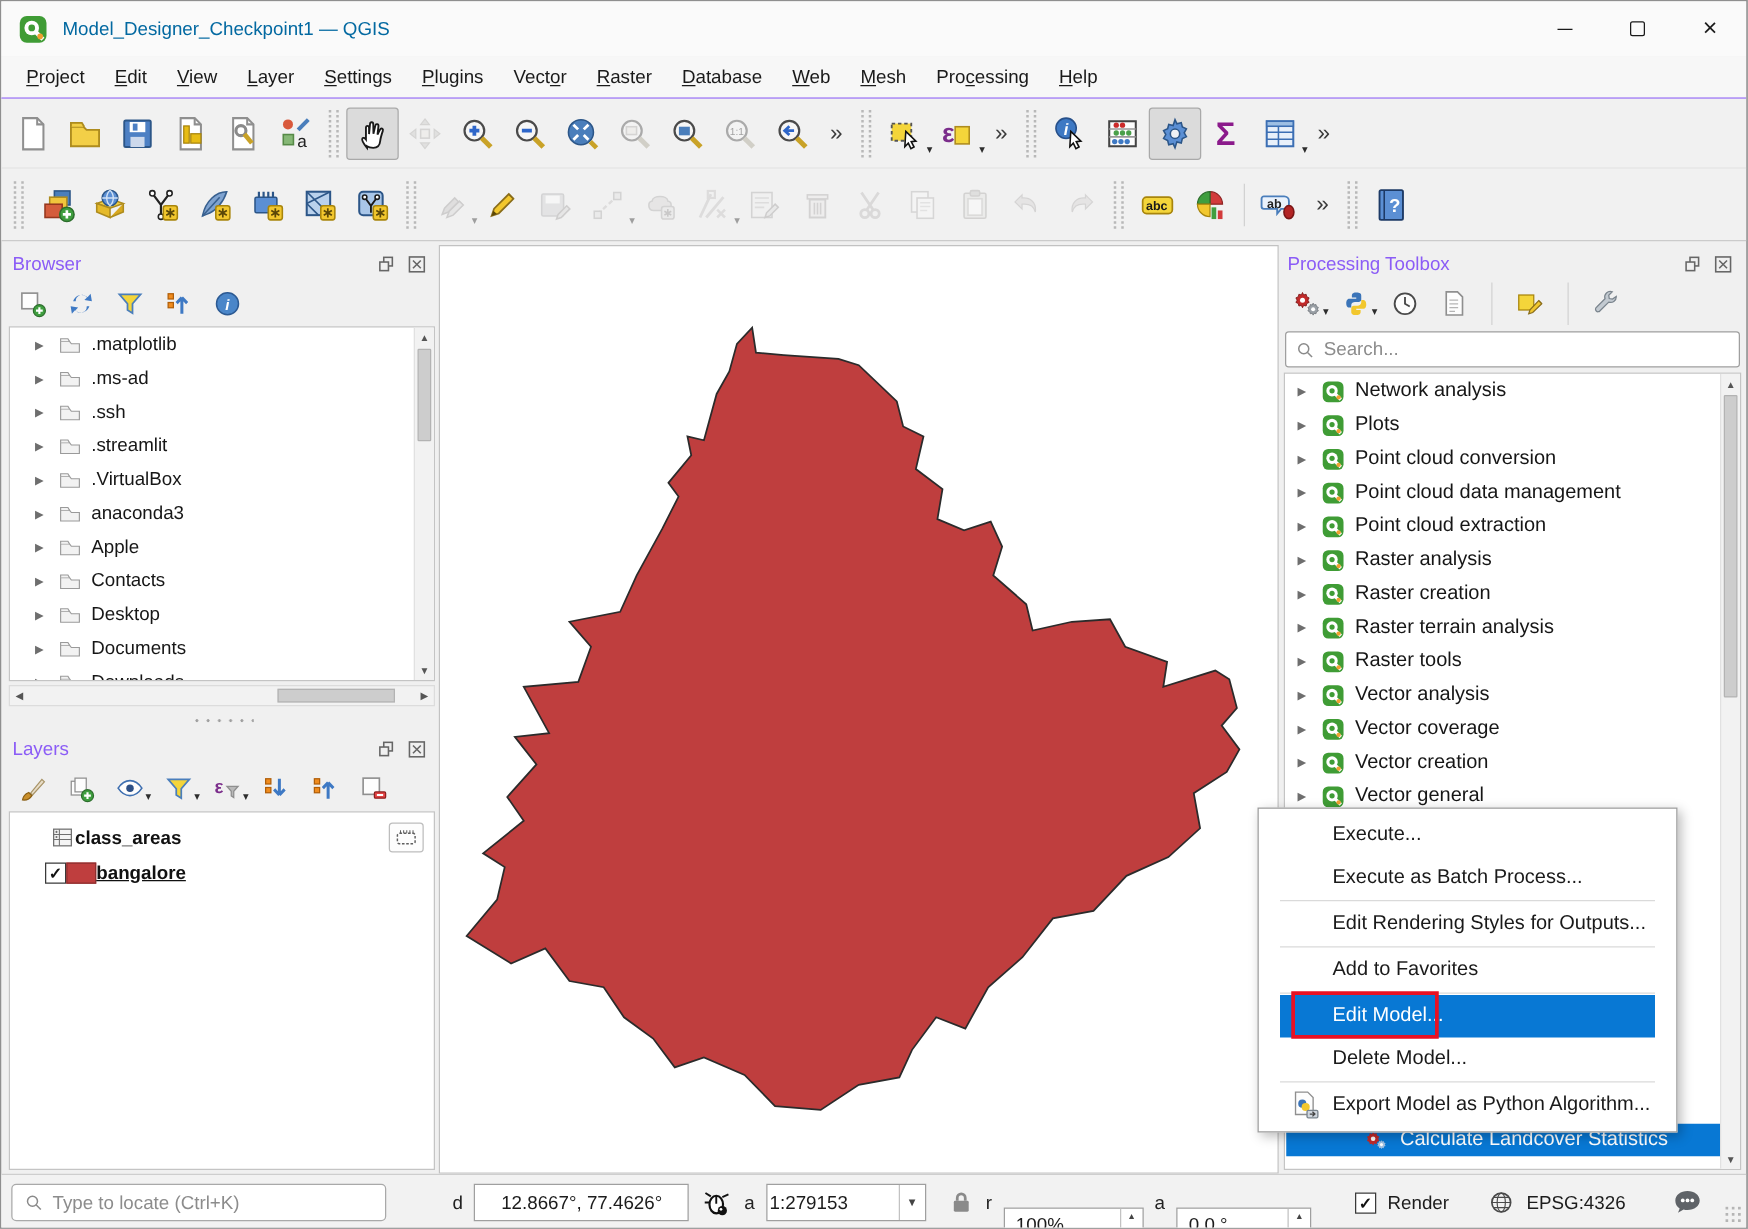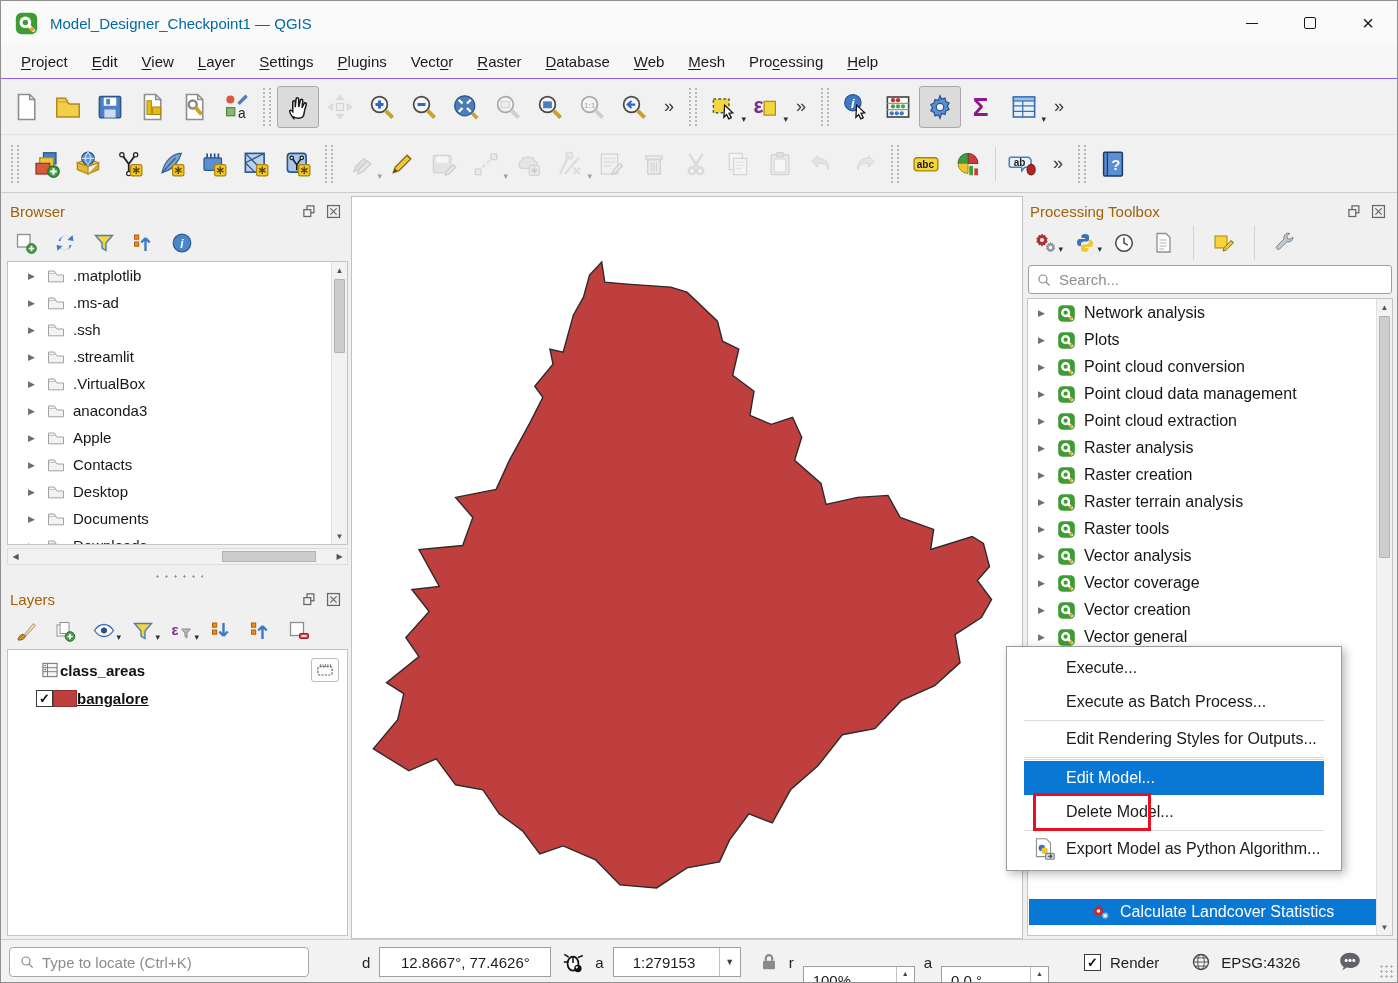--- a/index.html
+++ b/index.html
@@ -35,21 +35,21 @@
   .handle{width:8px;height:38px;border-left:2px dotted #b8b8b8;border-right:2px dotted #b8b8b8;margin:0 6px;flex:0 0 auto;}
   .vsep{width:1px;height:34px;background:#d2d2d2;margin:0 6px;flex:0 0 auto;}
   .overflow{font-size:18px;color:#3a3a3a;padding:0 9px;flex:0 0 auto;}
   .dd2{position:absolute;right:-2px;bottom:3px;font-size:9px;color:#2d2d2d;}
 
   
   .panel{position:absolute;display:flex;flex-direction:column;}
   #browser-panel{left:6px;top:196px;width:341px;height:368px;}
   #layers-panel{left:6px;top:584px;width:341px;height:351px;}
   #toolbox-panel{left:1026px;top:196px;width:366px;height:739px;}
-  .panel-header{height:28px;display:flex;align-items:center;font-size:15px;color:#a16207;
+  .panel-header{height:28px;display:flex;align-items:center;font-size:15px;color:#8b5cf6;
     padding:0 3px;flex:0 0 auto;}
   .pbtns{margin-left:auto;display:flex;gap:6px;padding-right:3px;}
   .pbtn{width:18px;height:17px;display:flex;align-items:center;justify-content:center;}
   .panel-toolbar{height:36px;display:flex;align-items:center;gap:9px;padding:0 4px;flex:0 0 auto;}
   .tbtn{width:30px;height:28px;display:flex;align-items:center;justify-content:center;position:relative;flex:0 0 auto;}
 
   .tree{background:#fff;border:1px solid #c4c4c4;position:relative;overflow:hidden;flex:1;}
   .trow{height:27px;display:flex;align-items:center;gap:7px;font-size:15px;color:#161616;padding-left:20px;}
   .expander{color:#6e6e6e;font-size:9px;width:11px;flex:0 0 auto;}
   .tlabel{white-space:nowrap;}
@@ -96,21 +96,21 @@
   .sel-row{position:absolute;left:1px;right:16px;top:600px;height:26px;background:#0878d4;color:#fff;
     display:flex;align-items:center;gap:9px;padding-left:62px;font-size:16px;white-space:nowrap;overflow:hidden;}
 
   
   .statusbar{position:absolute;left:0;right:0;top:938px;height:45px;background:#f2f2f2;
     border-top:1px solid #cecece;display:flex;align-items:center;padding:0 8px;font-size:15px;color:#1c1c1c;gap:9px;}
   .locator{width:300px;height:30px;border:1px solid #a9a9a9;border-radius:4px;background:#fff;
     display:flex;align-items:center;gap:7px;padding:0 9px;flex:0 0 auto;}
   .sbox{height:30px;background:#fff;border:1px solid #9f9f9f;display:flex;align-items:center;flex:0 0 auto;}
   .coord-box{width:172px;justify-content:center;}
-  .scale-box{width:128px;padding-left:19px;justify-content:space-between;}
+  .scale-box{width:128px;padding-left:2px;justify-content:space-between;}
   .spin-box{padding-left:9px;margin-top:37px;}
   .dd-seg{width:21px;height:100%;border-left:1px solid #c2c2c2;display:flex;align-items:center;
     justify-content:center;font-size:9px;color:#444;margin-left:auto;}
   .spin-col{width:18px;height:100%;border-left:1px solid #c2c2c2;display:flex;flex-direction:column;margin-left:auto;}
   .spin-col div{flex:1;display:flex;align-items:center;justify-content:center;font-size:7px;color:#444;}
   .clip-label{color:#222;flex:0 0 auto;}
 
   .hdots{position:absolute;left:152px;top:572px;width:50px;height:7px;
     background:radial-gradient(circle,#9f9f9f 1px,transparent 1.4px);background-size:9px 7px;}
   .vdots{position:absolute;left:1020px;top:762px;width:7px;height:50px;
@@ -1068,20 +1068,23 @@
         <span>Execute...</span>
       </div>
       <div class="ctx-item">
         <span>Execute as Batch Process...</span>
       </div>
       <div class="ctx-sep"></div>
       <div class="ctx-item">
         <span>Edit Rendering Styles for Outputs...</span>
       </div>
       <div class="ctx-sep"></div>
+      <div class="ctx-item">
+        <span>Add to Favorites</span>
+      </div>
       <div class="ctx-sep"></div>
       <div class="ctx-item hl">
         <span>Edit Model...</span>
       </div>
       <div class="ctx-item">
         <span>Delete Model...</span>
       </div>
       <div class="ctx-sep"></div>
       <div class="ctx-item">
         <span class="ci"><svg viewBox="0 0 24 24" width="26" height="26">

